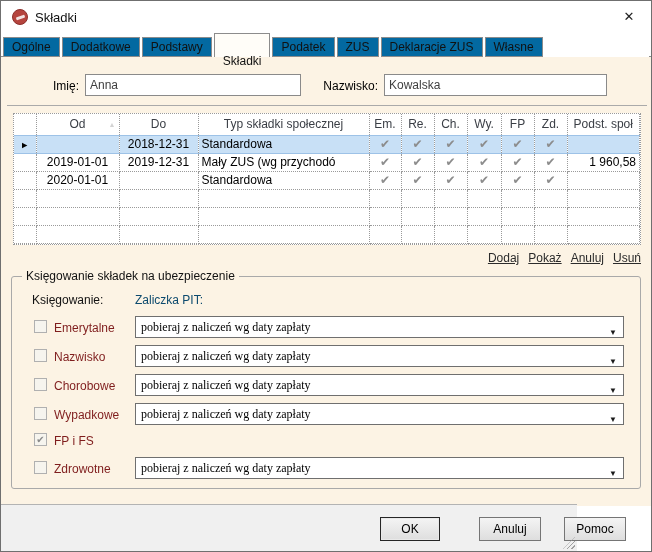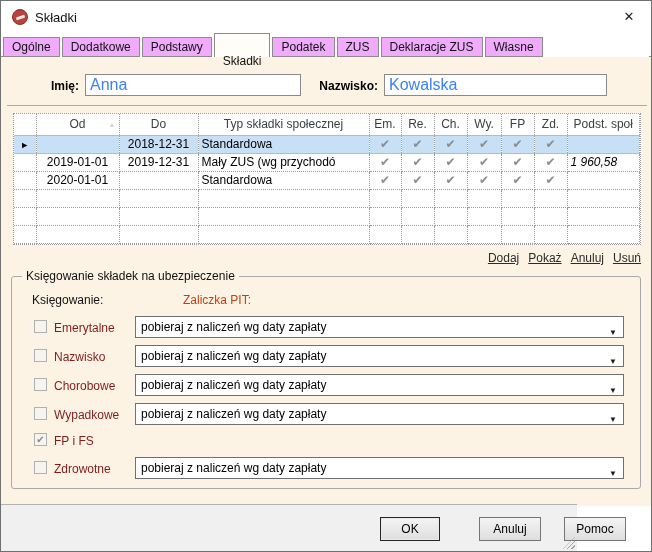--- a/index.html
+++ b/index.html
@@ -14,67 +14,67 @@
   .app-icon{position:absolute;left:11px;top:8px;width:16px;height:16px;border-radius:50%;
     background:#b5443e;border:1px solid #8d2f2b;}
   .app-icon::after{content:"";position:absolute;left:3px;top:6px;width:9px;height:3px;
     background:#f2e3e2;transform:rotate(-20deg);border-radius:1px;}
   .title-text{position:absolute;left:34px;top:9px;font-size:13px;color:#111;}
   .close-btn{position:absolute;right:13px;top:7px;width:18px;height:18px;text-align:center;
     line-height:18px;font-size:13px;color:#222;cursor:default;}
   
   .tabbar{position:absolute;left:2px;top:33px;right:2px;height:23px;display:flex;
     align-items:flex-end;gap:2px;background:#ffffff;z-index:3;}
-  .tab{background:#f0abfc;border:1px solid #8c8c8c;padding:2px 8px 3px 8px;height:20px;
+  .tab{background:#0369a1;border:1px solid #8c8c8c;padding:2px 8px 3px 8px;height:20px;
     line-height:14px;color:#111;cursor:default;}
   .tab.active{background:#fffdf8;height:23px;border-bottom:none;padding-top:20px;z-index:4;}
   
   .pane{position:absolute;left:0;top:55px;width:652px;height:450px;background:#fcf3e4;
     border-top:1px solid #8c8c8c;}
   
-  .fld-label{position:absolute;font-weight:bold;color:#000;}
+  .fld-label{position:absolute;font-weight:normal;color:#000;}
   .lbl-imie{left:18px;top:22px;width:60px;text-align:right;}
   .lbl-nazwisko{left:297px;top:22px;width:80px;text-align:right;}
   .txt{position:absolute;height:22px;background:#fff;border:1px solid #8a8a8a;
-    padding:0 4px;font-family:"Liberation Sans",sans-serif;font-size:16px;color:#3b82f6;}
+    padding:0 4px;font-family:"Liberation Sans",sans-serif;font-size:12px;color:#404040;}
   .txt-imie{left:84px;top:17px;width:216px;}
   .txt-nazwisko{left:383px;top:17px;width:223px;}
   .top-sep{position:absolute;left:6px;right:6px;top:48px;border-top:1px solid #aaa;}
   
   .grid-wrap{position:absolute;left:12px;top:56px;width:628px;height:132px;
     border:1px dotted #9a9a9a;background:#fff;overflow:hidden;}
   table.grid{border-collapse:collapse;table-layout:fixed;width:626px;}
   table.grid td,table.grid th{border-right:1px dotted #9a9a9a;border-bottom:1px dotted #9a9a9a;
     padding:0 3px;height:18px;font-weight:normal;font-size:12px;white-space:nowrap;
     overflow:hidden;background:#fff;}
   table.grid th{height:21px;color:#3a3e45;text-align:center;position:relative;}
   td.c-sel{text-align:center;padding:0;}
   .c-date{text-align:center;}
   .c-typ{text-align:left;}
   .c-chk{text-align:center;color:#8c8c8c;font-size:12px;}
-  .c-num{text-align:left;font-style:italic;}
+  .c-num{text-align:right;}
   th.h-podst{text-align:left;}
   tr.selected td{background:#c8e0f6;border-top:1px solid #9dc2e7;border-bottom:1px solid #9dc2e7;}
   .row-marker{font-size:9px;color:#000;}
   .sort-asc{position:absolute;right:3px;top:7px;font-size:7px;color:#d3d3d3;}
   
   .links{position:absolute;right:12px;top:194px;display:flex;gap:9px;}
   .links a{color:#2b2b2b;text-decoration:underline;cursor:default;}
   
   .groupbox{position:absolute;left:10px;top:219px;width:630px;height:213px;
     border:1px solid #a9a9a9;border-radius:3px;}
   .gb-legend{position:absolute;left:10px;top:-8px;background:#fcf3e4;padding:0 4px;color:#111;}
   .gb-h1{position:absolute;left:20px;top:16px;color:#111;}
-  .gb-h2{position:absolute;left:123px;top:16px;color:#c2410c;margin-left:48px;}
+  .gb-h2{position:absolute;left:123px;top:16px;color:#0c4a6e;}
   .cb{position:absolute;width:13px;height:13px;background:#f6f4ee;border:1px solid #b0b0b0;
     text-align:center;line-height:12px;font-size:10px;color:#8a8a8a;}
   .cb-label{position:absolute;color:#7f1d1d;}
   .dd{position:absolute;left:123px;width:489px;height:22px;background:#fff;
     border:1px solid #6f6f6f;line-height:20px;padding:0 18px 0 5px;color:#000;
-    white-space:nowrap;overflow:hidden;cursor:default;}
+    white-space:nowrap;overflow:hidden;cursor:default;font-family:Liberation Serif, serif;}
   .dd .arrow{position:absolute;right:6px;top:6px;font-size:8px;color:#1a1a1a;}
   
   .r0 .cb{left:22px;top:43px;}  .r0 .cb-label{left:42px;top:44px;}  .r0 .dd{top:39px;}
   .r1 .cb{left:22px;top:72px;}  .r1 .cb-label{left:42px;top:73px;}  .r1 .dd{top:68px;}
   .r2 .cb{left:22px;top:101px;} .r2 .cb-label{left:42px;top:102px;} .r2 .dd{top:97px;}
   .r3 .cb{left:22px;top:130px;} .r3 .cb-label{left:42px;top:131px;} .r3 .dd{top:126px;}
   .r4 .cb{left:22px;top:156px;} .r4 .cb-label{left:42px;top:157px;}
   .r5 .cb{left:22px;top:184px;} .r5 .cb-label{left:42px;top:185px;} .r5 .dd{top:180px;}
   
   .footer{position:absolute;left:0;bottom:0;width:576px;height:47px;background:#f0f0f0;

